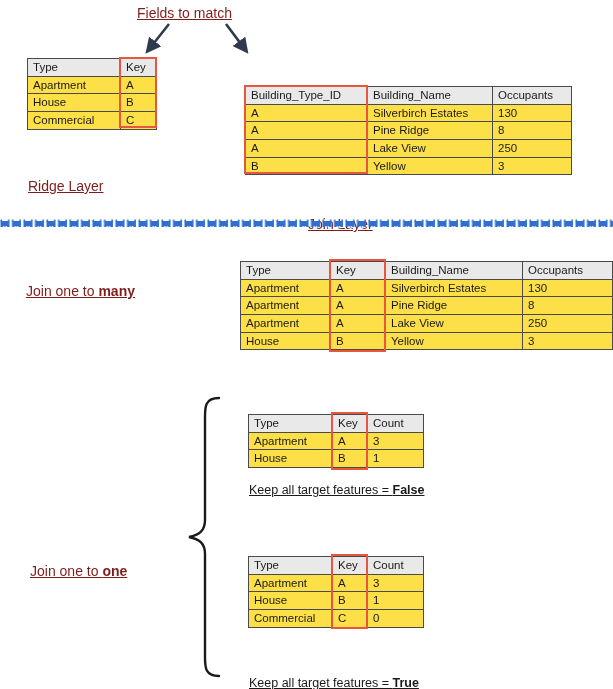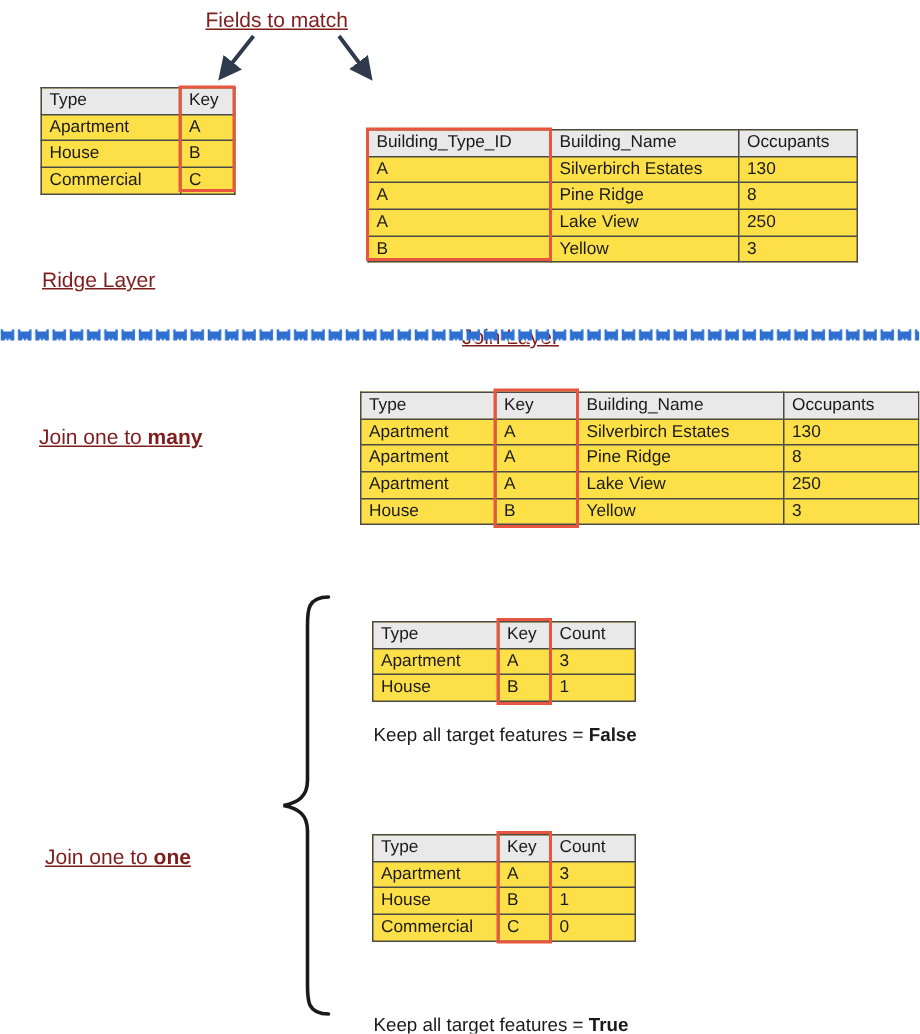--- a/index.html
+++ b/index.html
@@ -54,21 +54,21 @@
   .lbl {
     font-size: 13.5px;
     color: #7f1d1d;
     white-space: nowrap;
     text-decoration: underline;
   }
   .lbl.big { font-size: 14px; }
   .lbl b { font-weight: bold; }
 
   
-  .cap { font-size: 12.5px; white-space: nowrap; }
+  .cap { font-size: 12.5px; white-space: nowrap; text-decoration: underline; }
   .cap b { font-weight: bold; }
 
   
   #divider {
     left: 0;
     top: 219px;
     width: 613px;
     height: 12px;
   }
 

